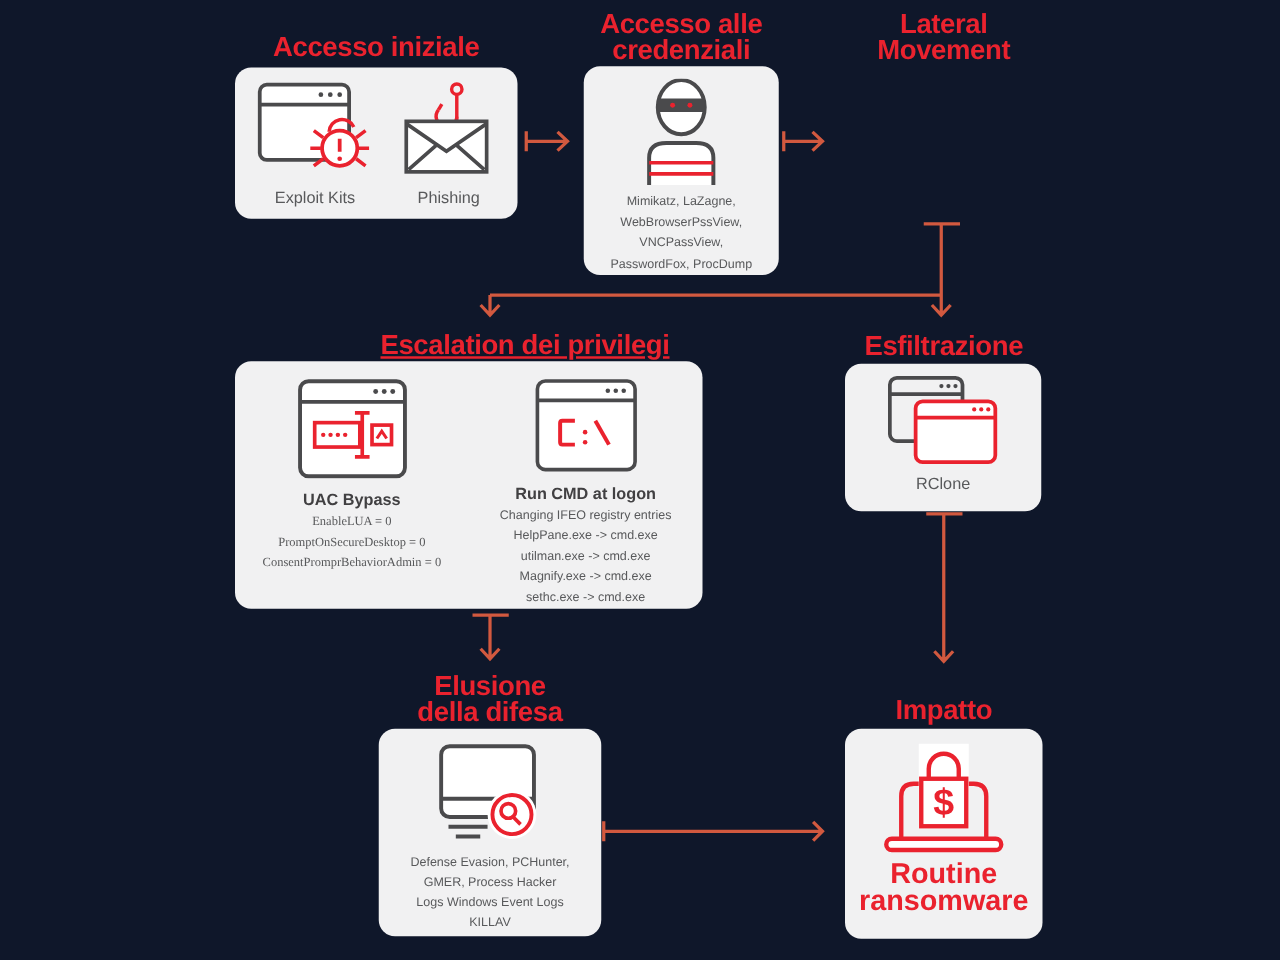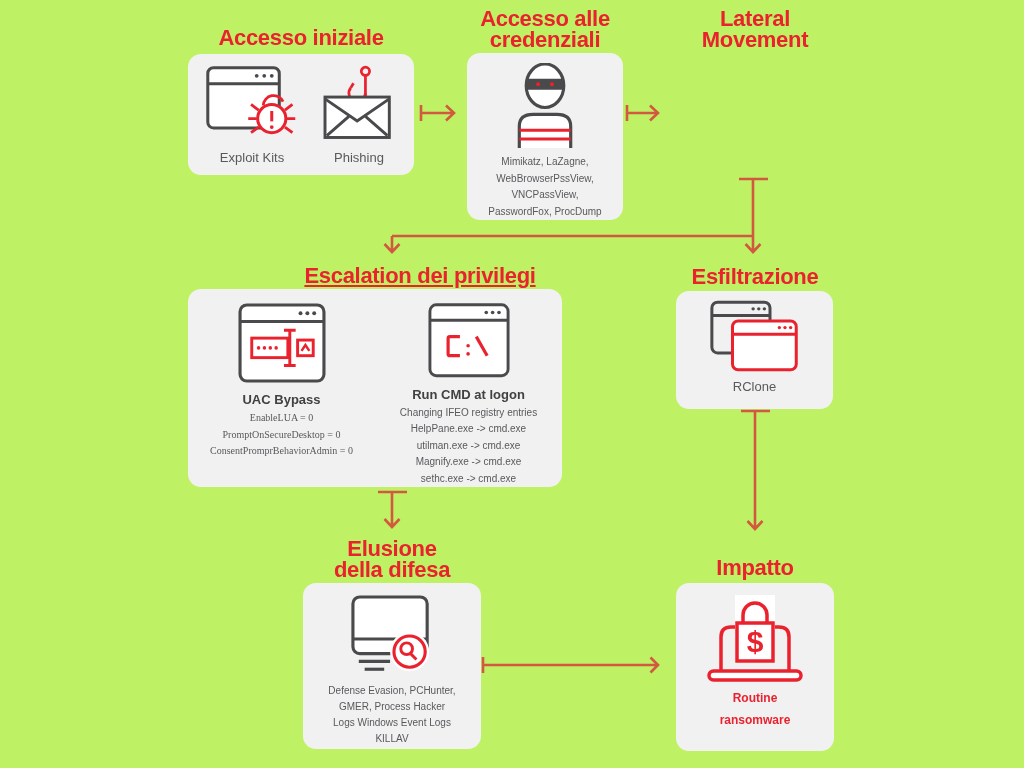--- a/index.html
+++ b/index.html
@@ -4,37 +4,37 @@
 <style>
   :root{
     --red:#ea222e;
     --arrow:#d2593f;
     --dark:#4a4a4c;
     --gray:#58595b;
     --boxbg:#f1f1f2;
   }
   html,body{margin:0;padding:0;background:#ffffff;}
   #stage{
-    position:relative;width:1024px;height:768px;background:#bef264;overflow:hidden;
+    position:relative;width:1024px;height:768px;background:#0f172a;overflow:hidden;
     font-family:"Liberation Sans","DejaVu Sans",sans-serif;
   }
   .title{
     position:absolute;color:var(--red);font-weight:700;font-size:22px;line-height:22px;
     text-align:center;letter-spacing:-0.3px;
   }
   .title.small-lh{line-height:21px;}
   .box{
     position:absolute;background:var(--boxbg);border-radius:13px;display:flex;
   }
   .col{display:flex;flex-direction:column;align-items:center;}
   .label{font-size:13px;color:var(--gray);}
   .sublabel{font-size:13px;font-weight:700;color:#414042;}
   .lines{font-size:10px;color:var(--gray);line-height:16.5px;text-align:center;}
   .lines div{white-space:nowrap;}
-  .impact-label{font-size:12px;font-weight:700;color:var(--red);line-height:22px;text-align:center;}
+  .impact-label{font-size:23px;font-weight:700;color:var(--red);line-height:22px;text-align:center;}
   #connectors{position:absolute;left:0;top:0;pointer-events:none;}
   #connectors path{stroke:var(--arrow);stroke-width:2.6;fill:none;}
   svg.icon{display:block;}
 </style>
 </head>
 <body>
 
 <div id="stage">
 
   <svg id="connectors" width="1024" height="768" viewBox="0 0 1024 768">

